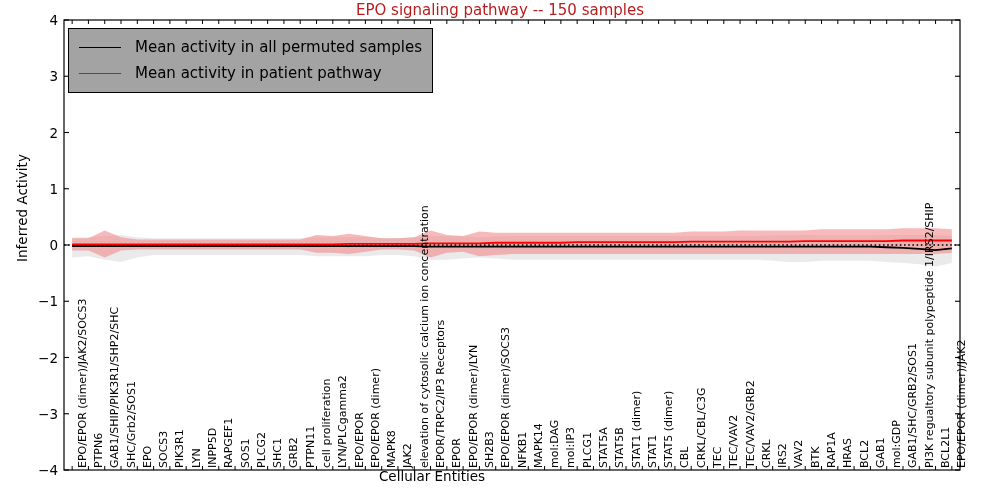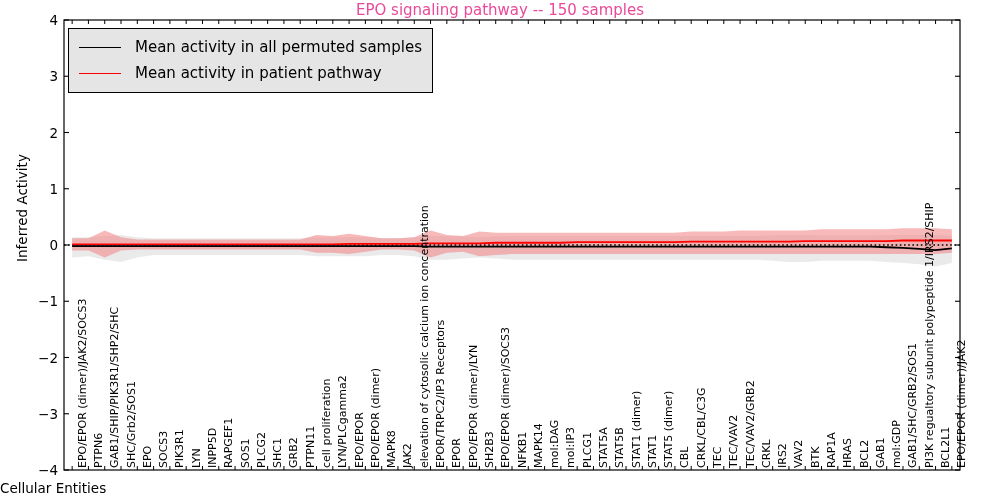--- a/index.html
+++ b/index.html
@@ -20,40 +20,40 @@
     width: 1000px;
     height: 500px;
   }
   #chart-title {
     position: absolute;
     left: 0;
     top: 1px;
     width: 1000px;
     text-align: center;
     font-size: 15px;
-    color: #ec4899;
+    color: #b91c1c;
     letter-spacing: 0px;
   }
   #ylabel {
     position: absolute;
     left: -78px;
     top: 200px;
     width: 200px;
     text-align: center;
     font-size: 13.5px;
     transform: rotate(-90deg);
     transform-origin: center center;
     color: #000;
   }
   #xlabel {
     position: absolute;
     left: 0;
-    top: 480px;
+    top: 468px;
     width: 864px;
-    text-align: left;
+    text-align: center;
     font-size: 13.5px;
     color: #000;
   }
   .ytick-label {
     position: absolute;
     right: 0;
     width: 40px;
     text-align: right;
     font-size: 13.5px;
     color: #000;
@@ -81,21 +81,21 @@
     transform-origin: left top;
     transform: rotate(-90deg);
     line-height: 11px;
   }
   #legend-box {
     position: absolute;
     left: 68px;
     top: 28px;
     box-sizing: border-box;
     border: 1px solid #000;
-    background: #e5e5e5;
+    background: #a3a3a3;
     padding: 5px 10px 6px 10px;
   }
   .legend-row {
     display: flex;
     align-items: center;
     height: 26px;
   }
   .legend-swatch {
     width: 42px;
     height: 0px;

